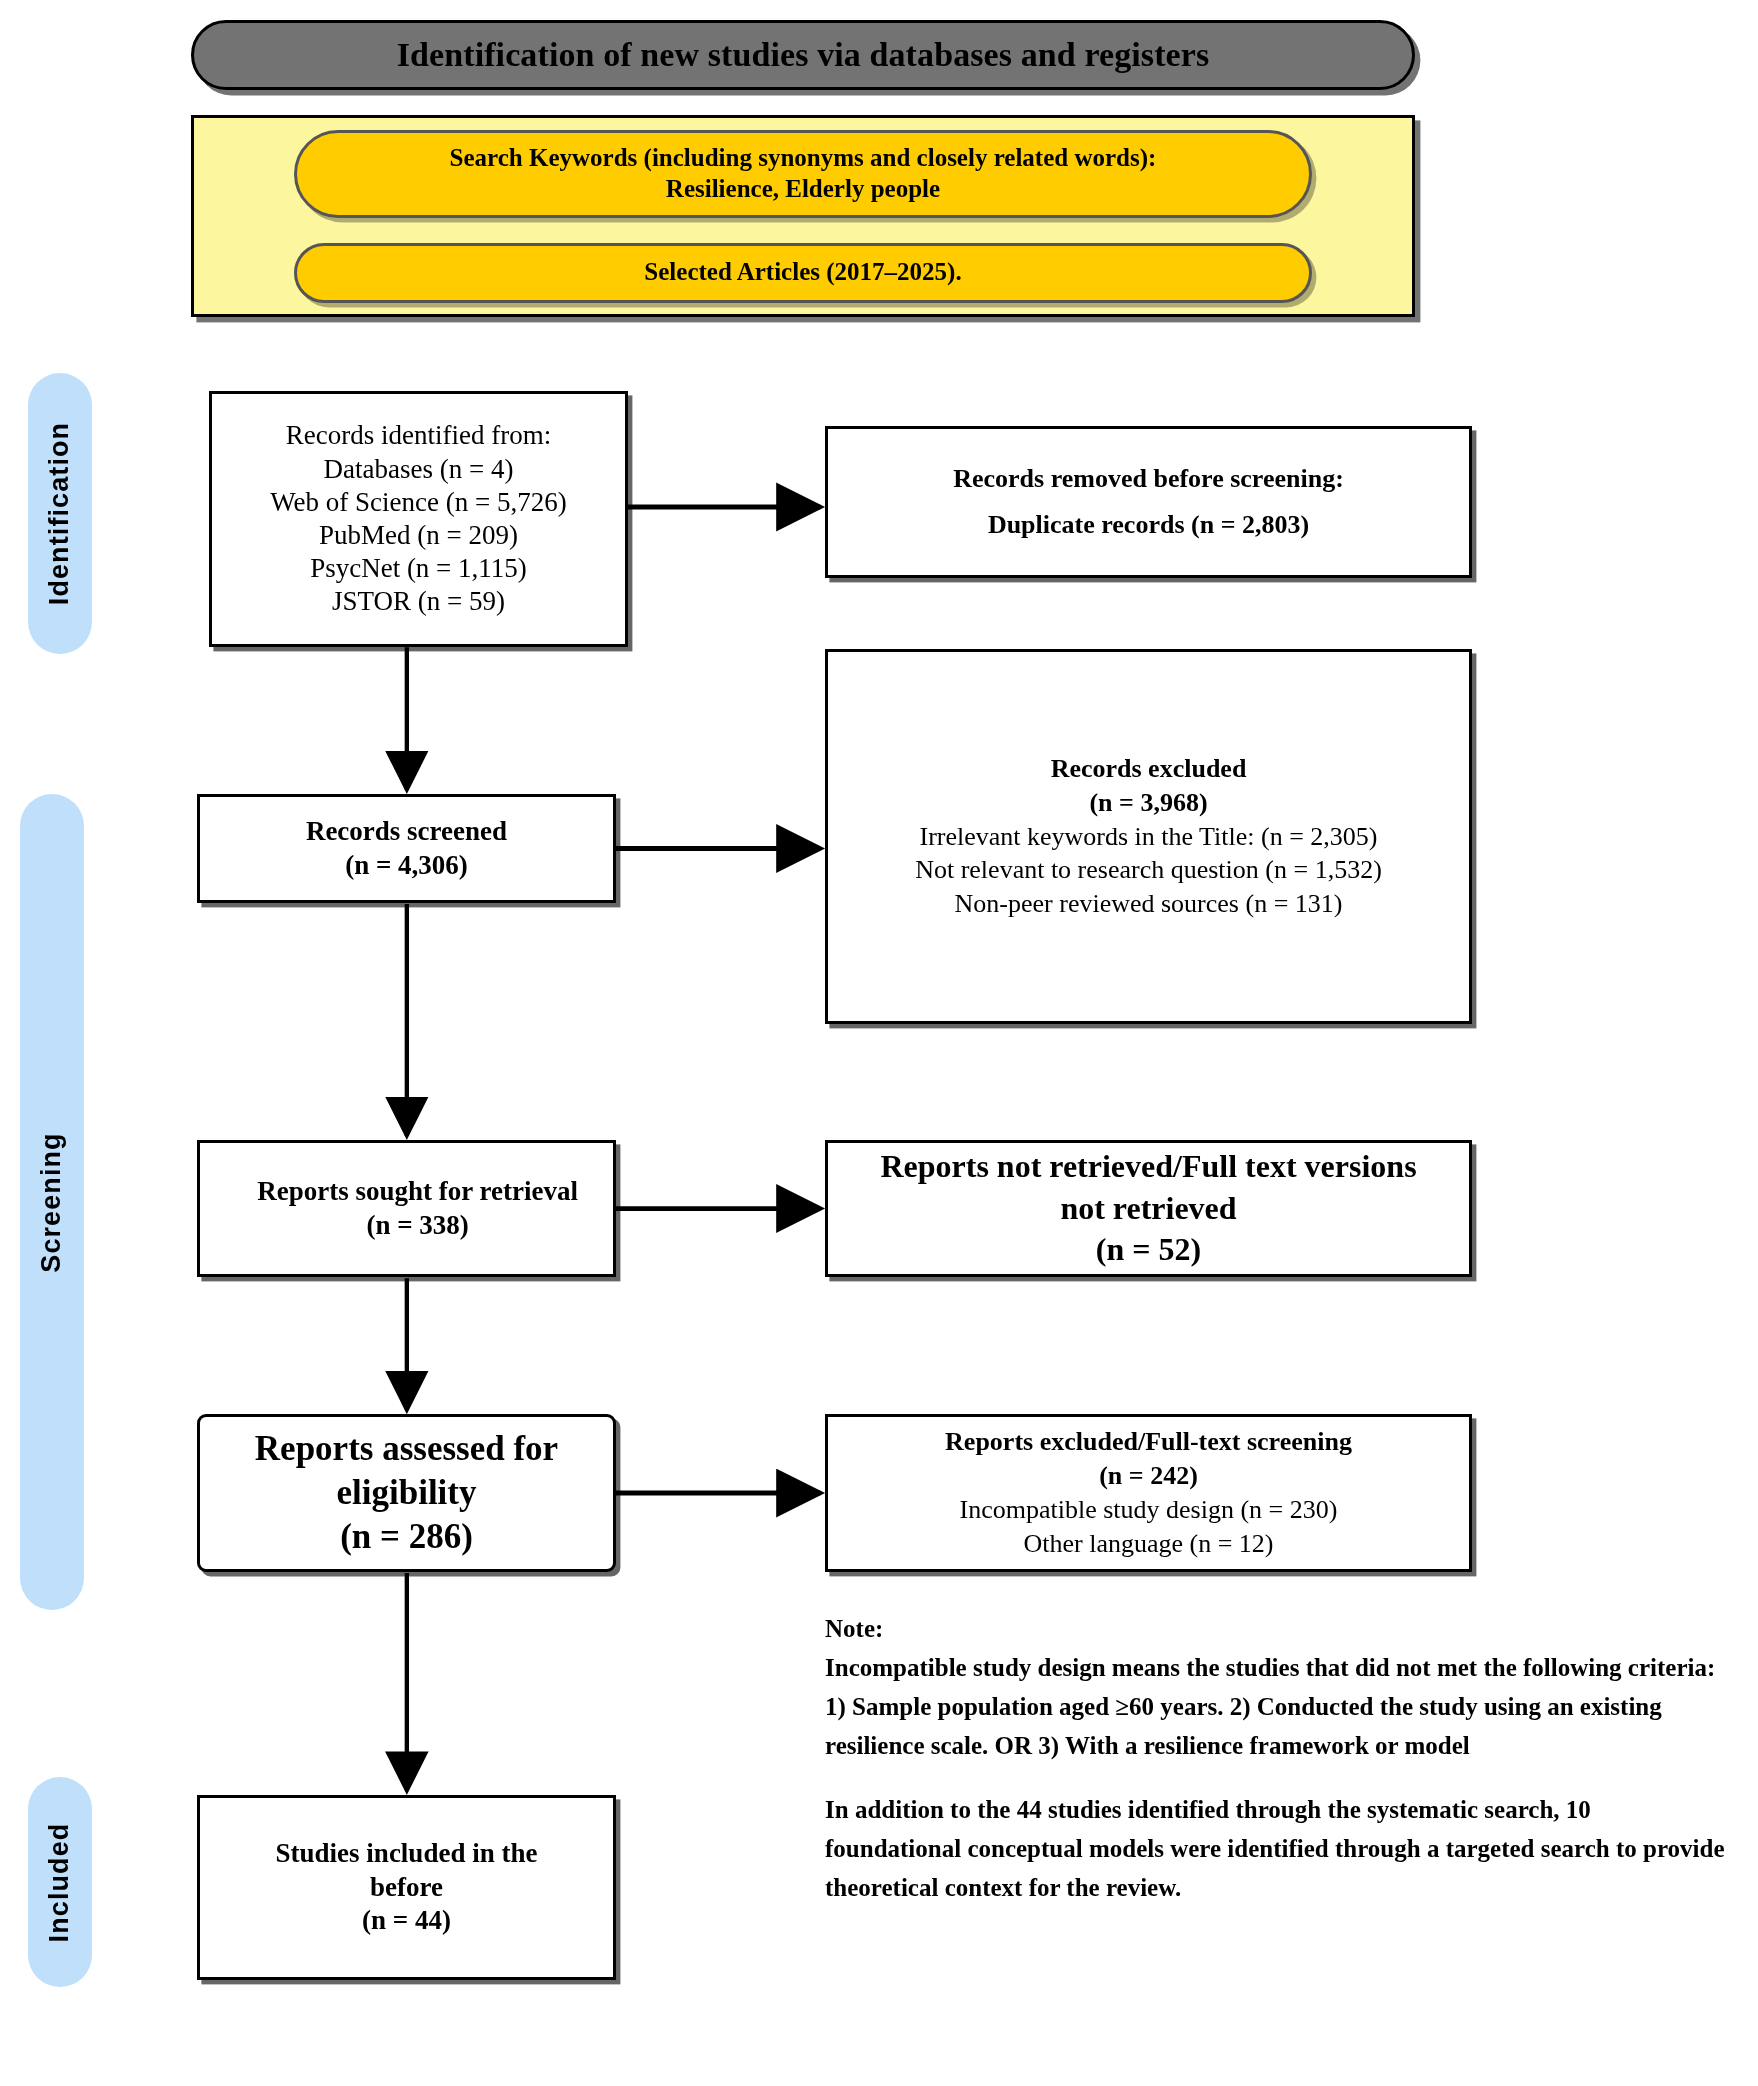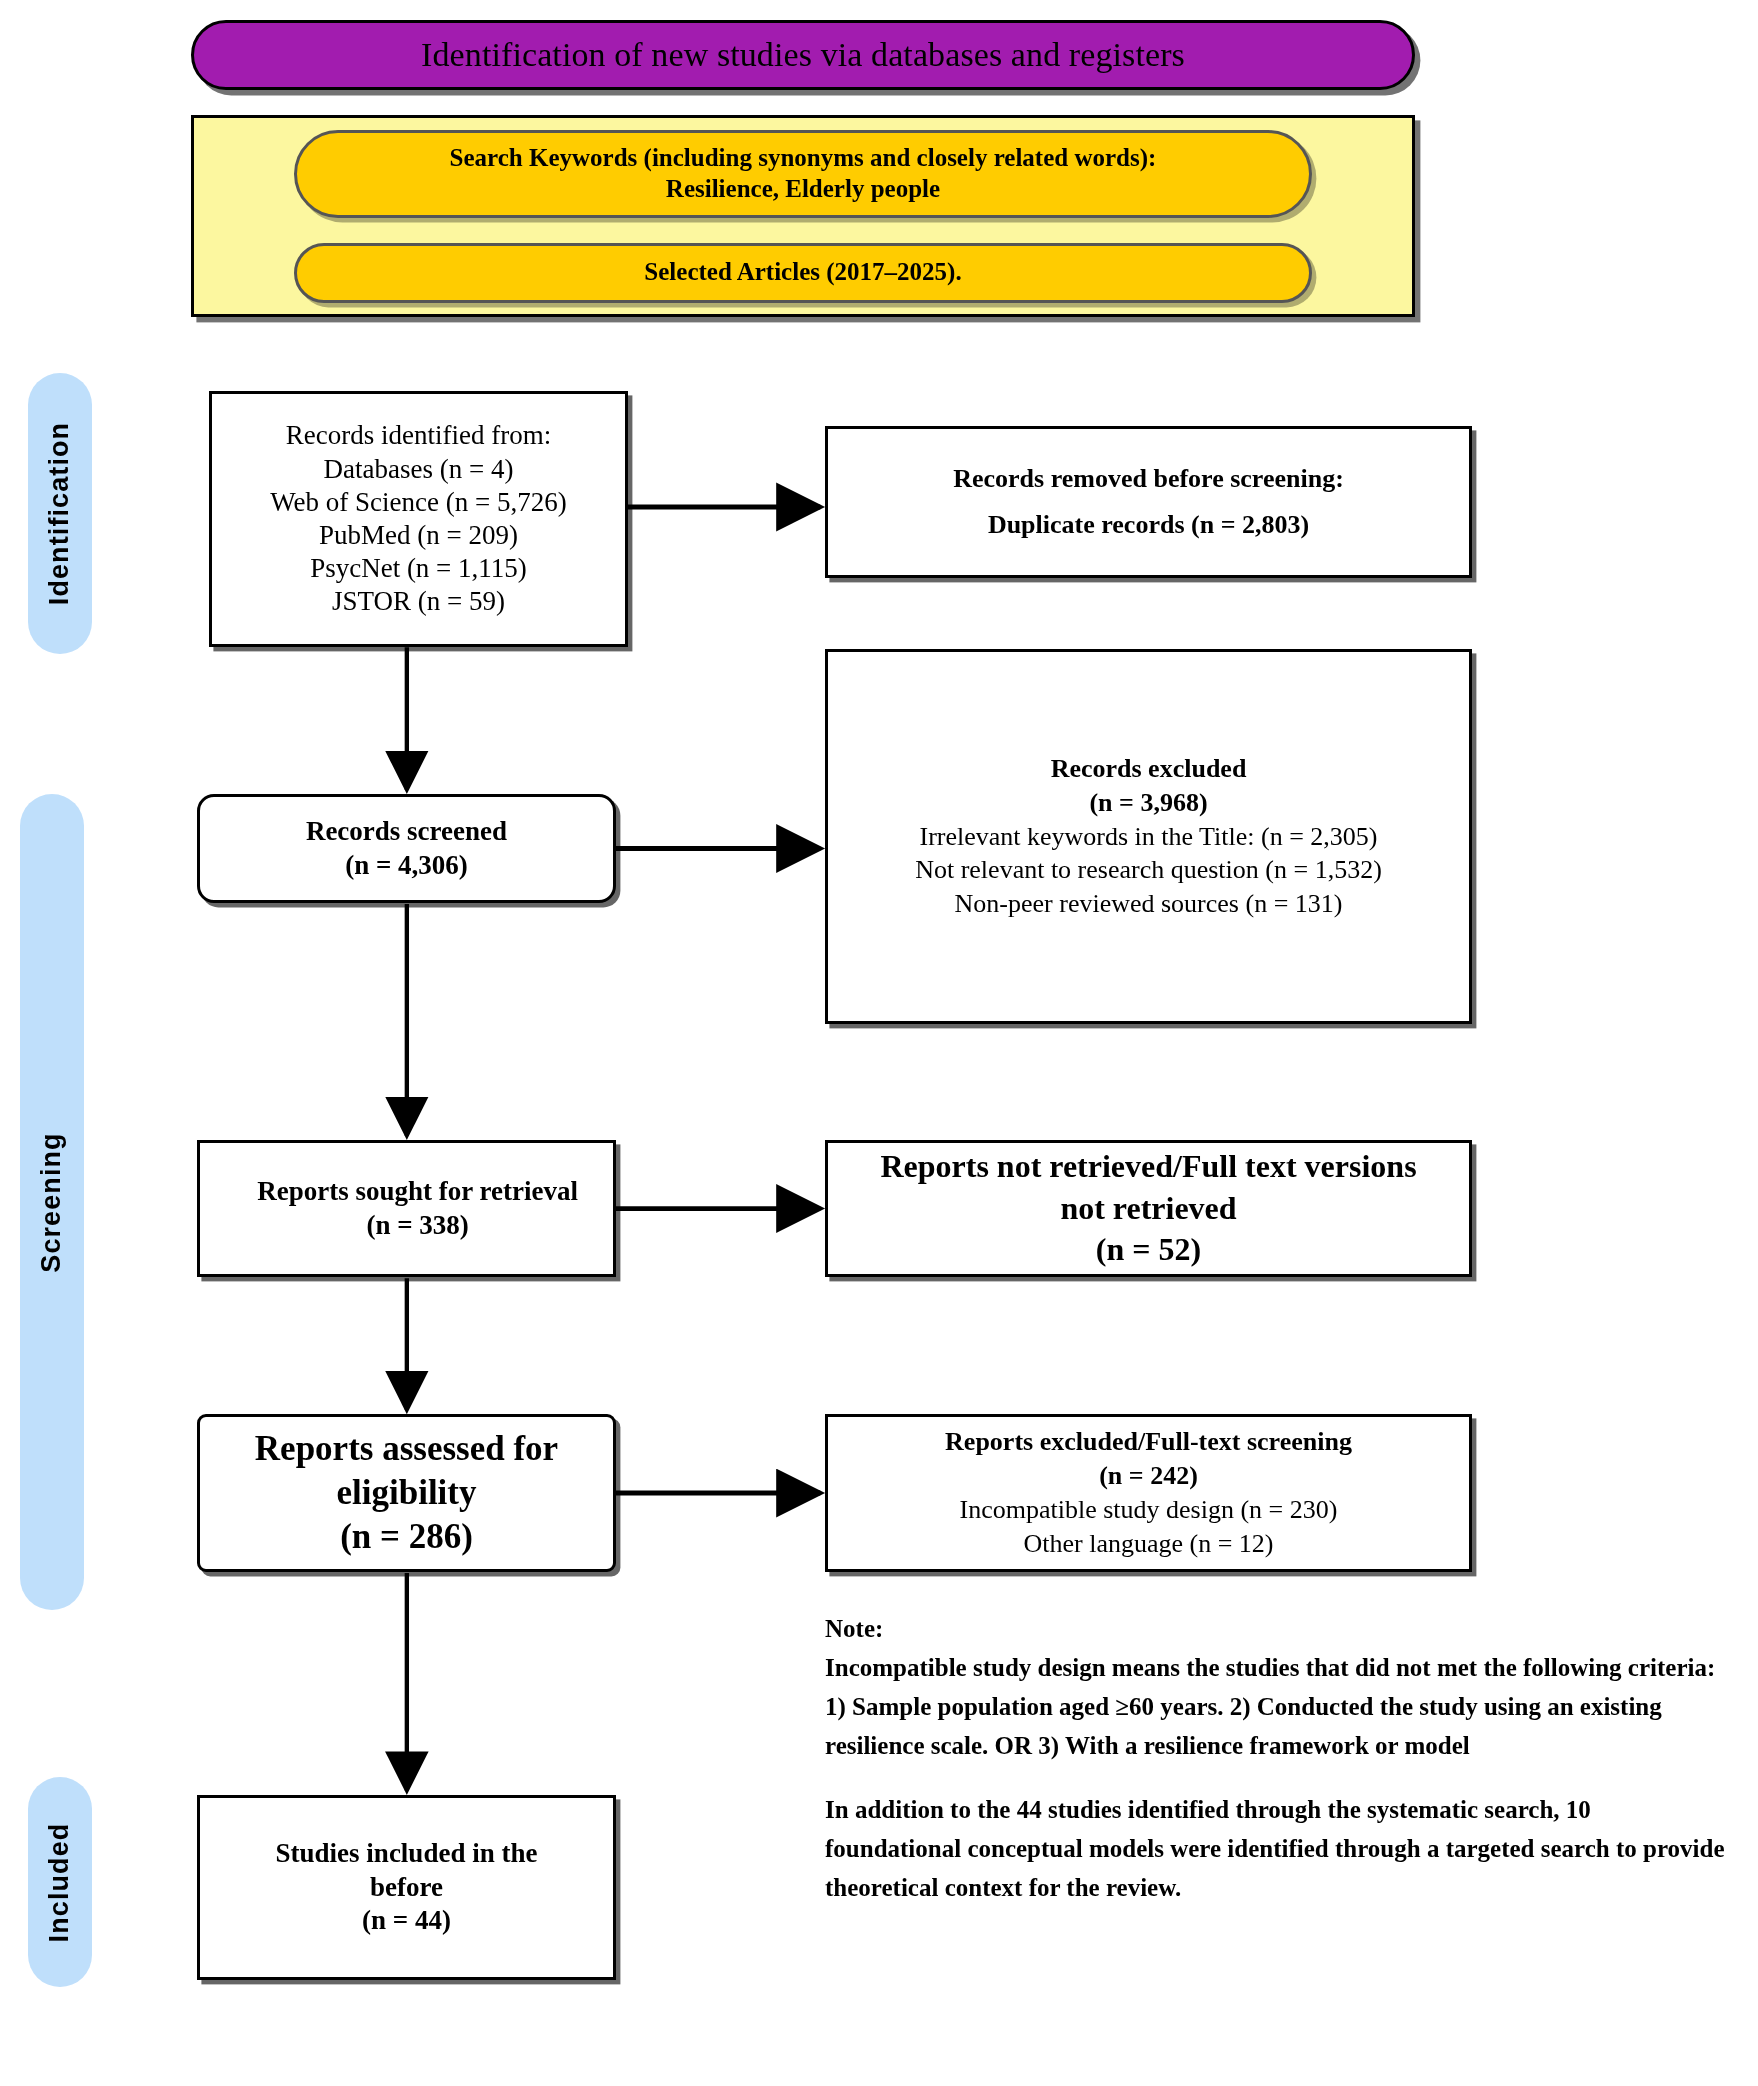--- a/index.html
+++ b/index.html
@@ -14,28 +14,28 @@
     background: #ffffff;
     font-family: "Liberation Serif", "DejaVu Serif", serif;
     overflow: hidden;
   }
 
   
   .abs { position: absolute; box-sizing: border-box; }
 
   
   .gold-pill {
-    background: #a21caf;
+    background: #737373;
     border: 3.8px solid #000000;
     border-radius: 65px;
     display: flex;
     align-items: center;
     justify-content: center;
     text-align: center;
-    font-weight: normal;
+    font-weight: bold;
     color: #000000;
     box-shadow: 5.4px 5.4px 0 rgba(0,0,0,0.55);
   }
   #title-pill {
     left: 191px; top: 19.6px; width: 1224px; height: 70px;
     font-size: 34px;
     letter-spacing: 0.1px;
   }
 
   
@@ -104,21 +104,21 @@
   .flow-box .line { display: block; white-space: nowrap; }
   .bold { font-weight: bold; }
 
   
   #box-identified {
     left: 209px; top: 391px; width: 419px; height: 256px;
     font-size: 27px; line-height: 1.23;
   }
   #box-screened {
     left: 197px; top: 794px; width: 419px; height: 109px;
-    font-size: 27px; line-height: 1.25; font-weight: bold; border-radius: 17px;
+    font-size: 27px; line-height: 1.25; font-weight: bold;
   }
   #box-sought {
     left: 197px; top: 1140px; width: 419px; height: 137px;
     font-size: 27px; line-height: 1.25; font-weight: bold; padding-left: 32px;
   }
   #box-assessed {
     left: 197px; top: 1414px; width: 419px; height: 158px;
     font-size: 35px; line-height: 1.25; font-weight: bold; border-radius: 9px;
   }
   #box-included {

